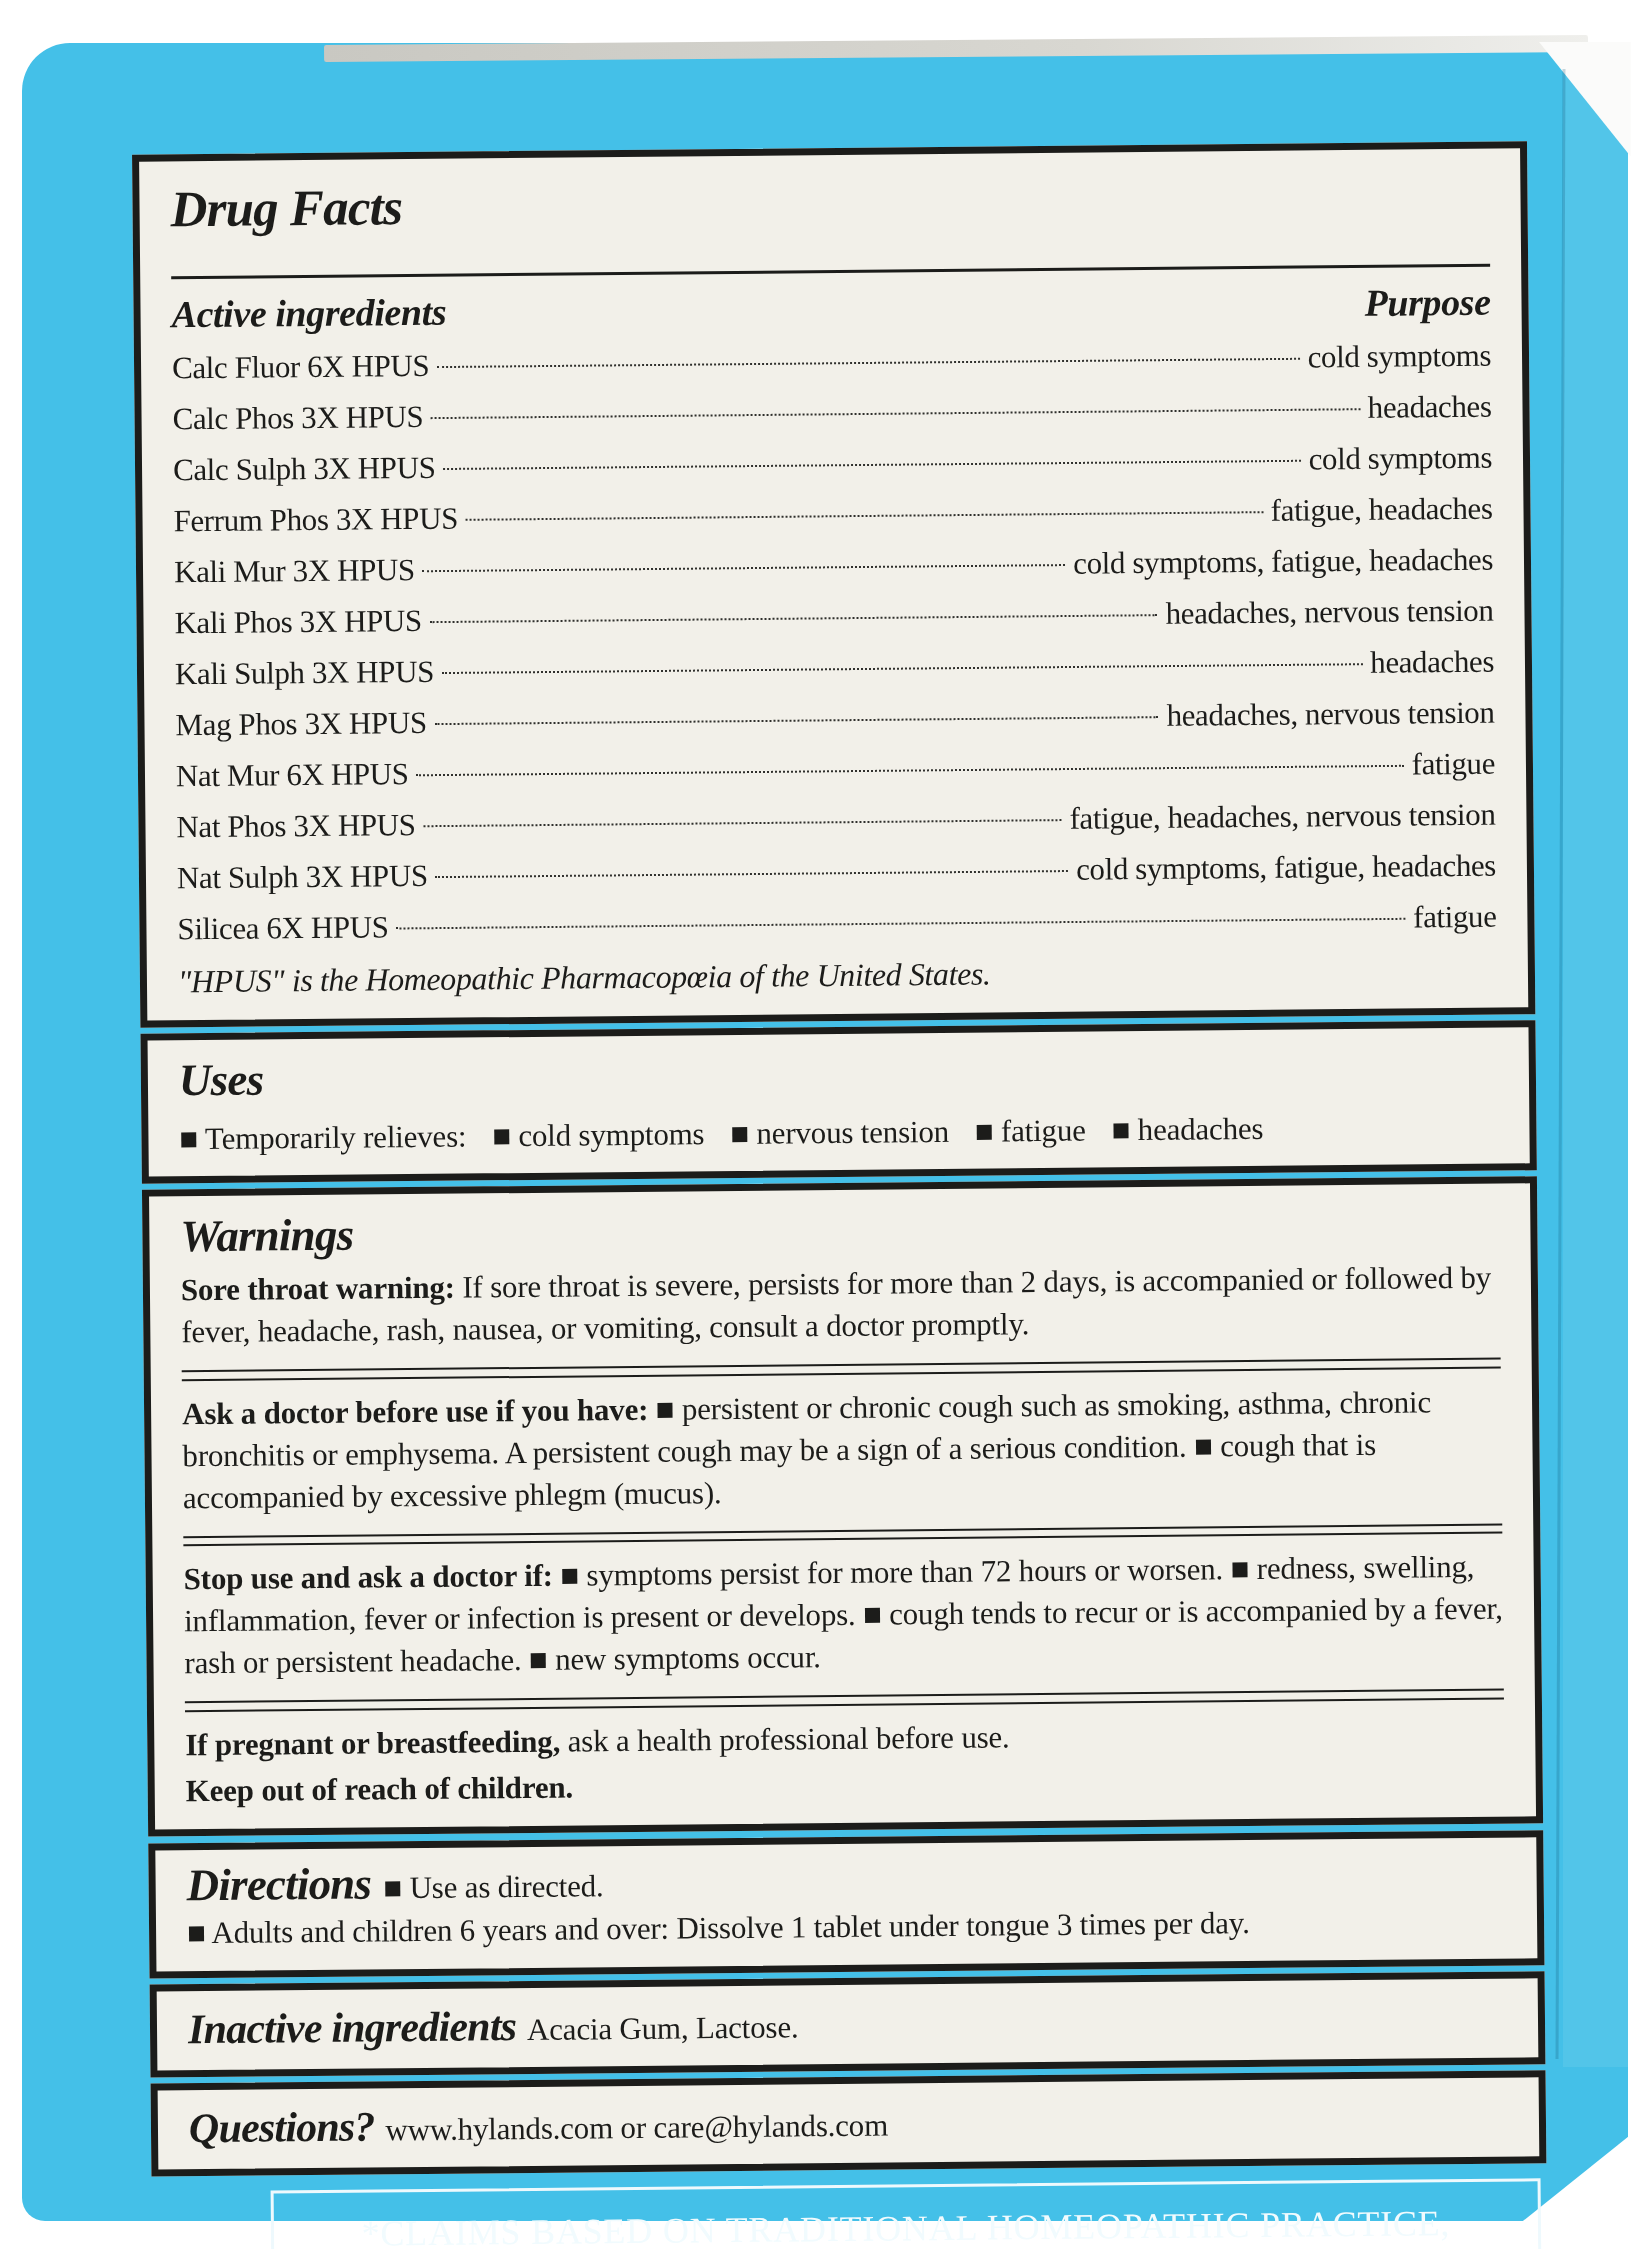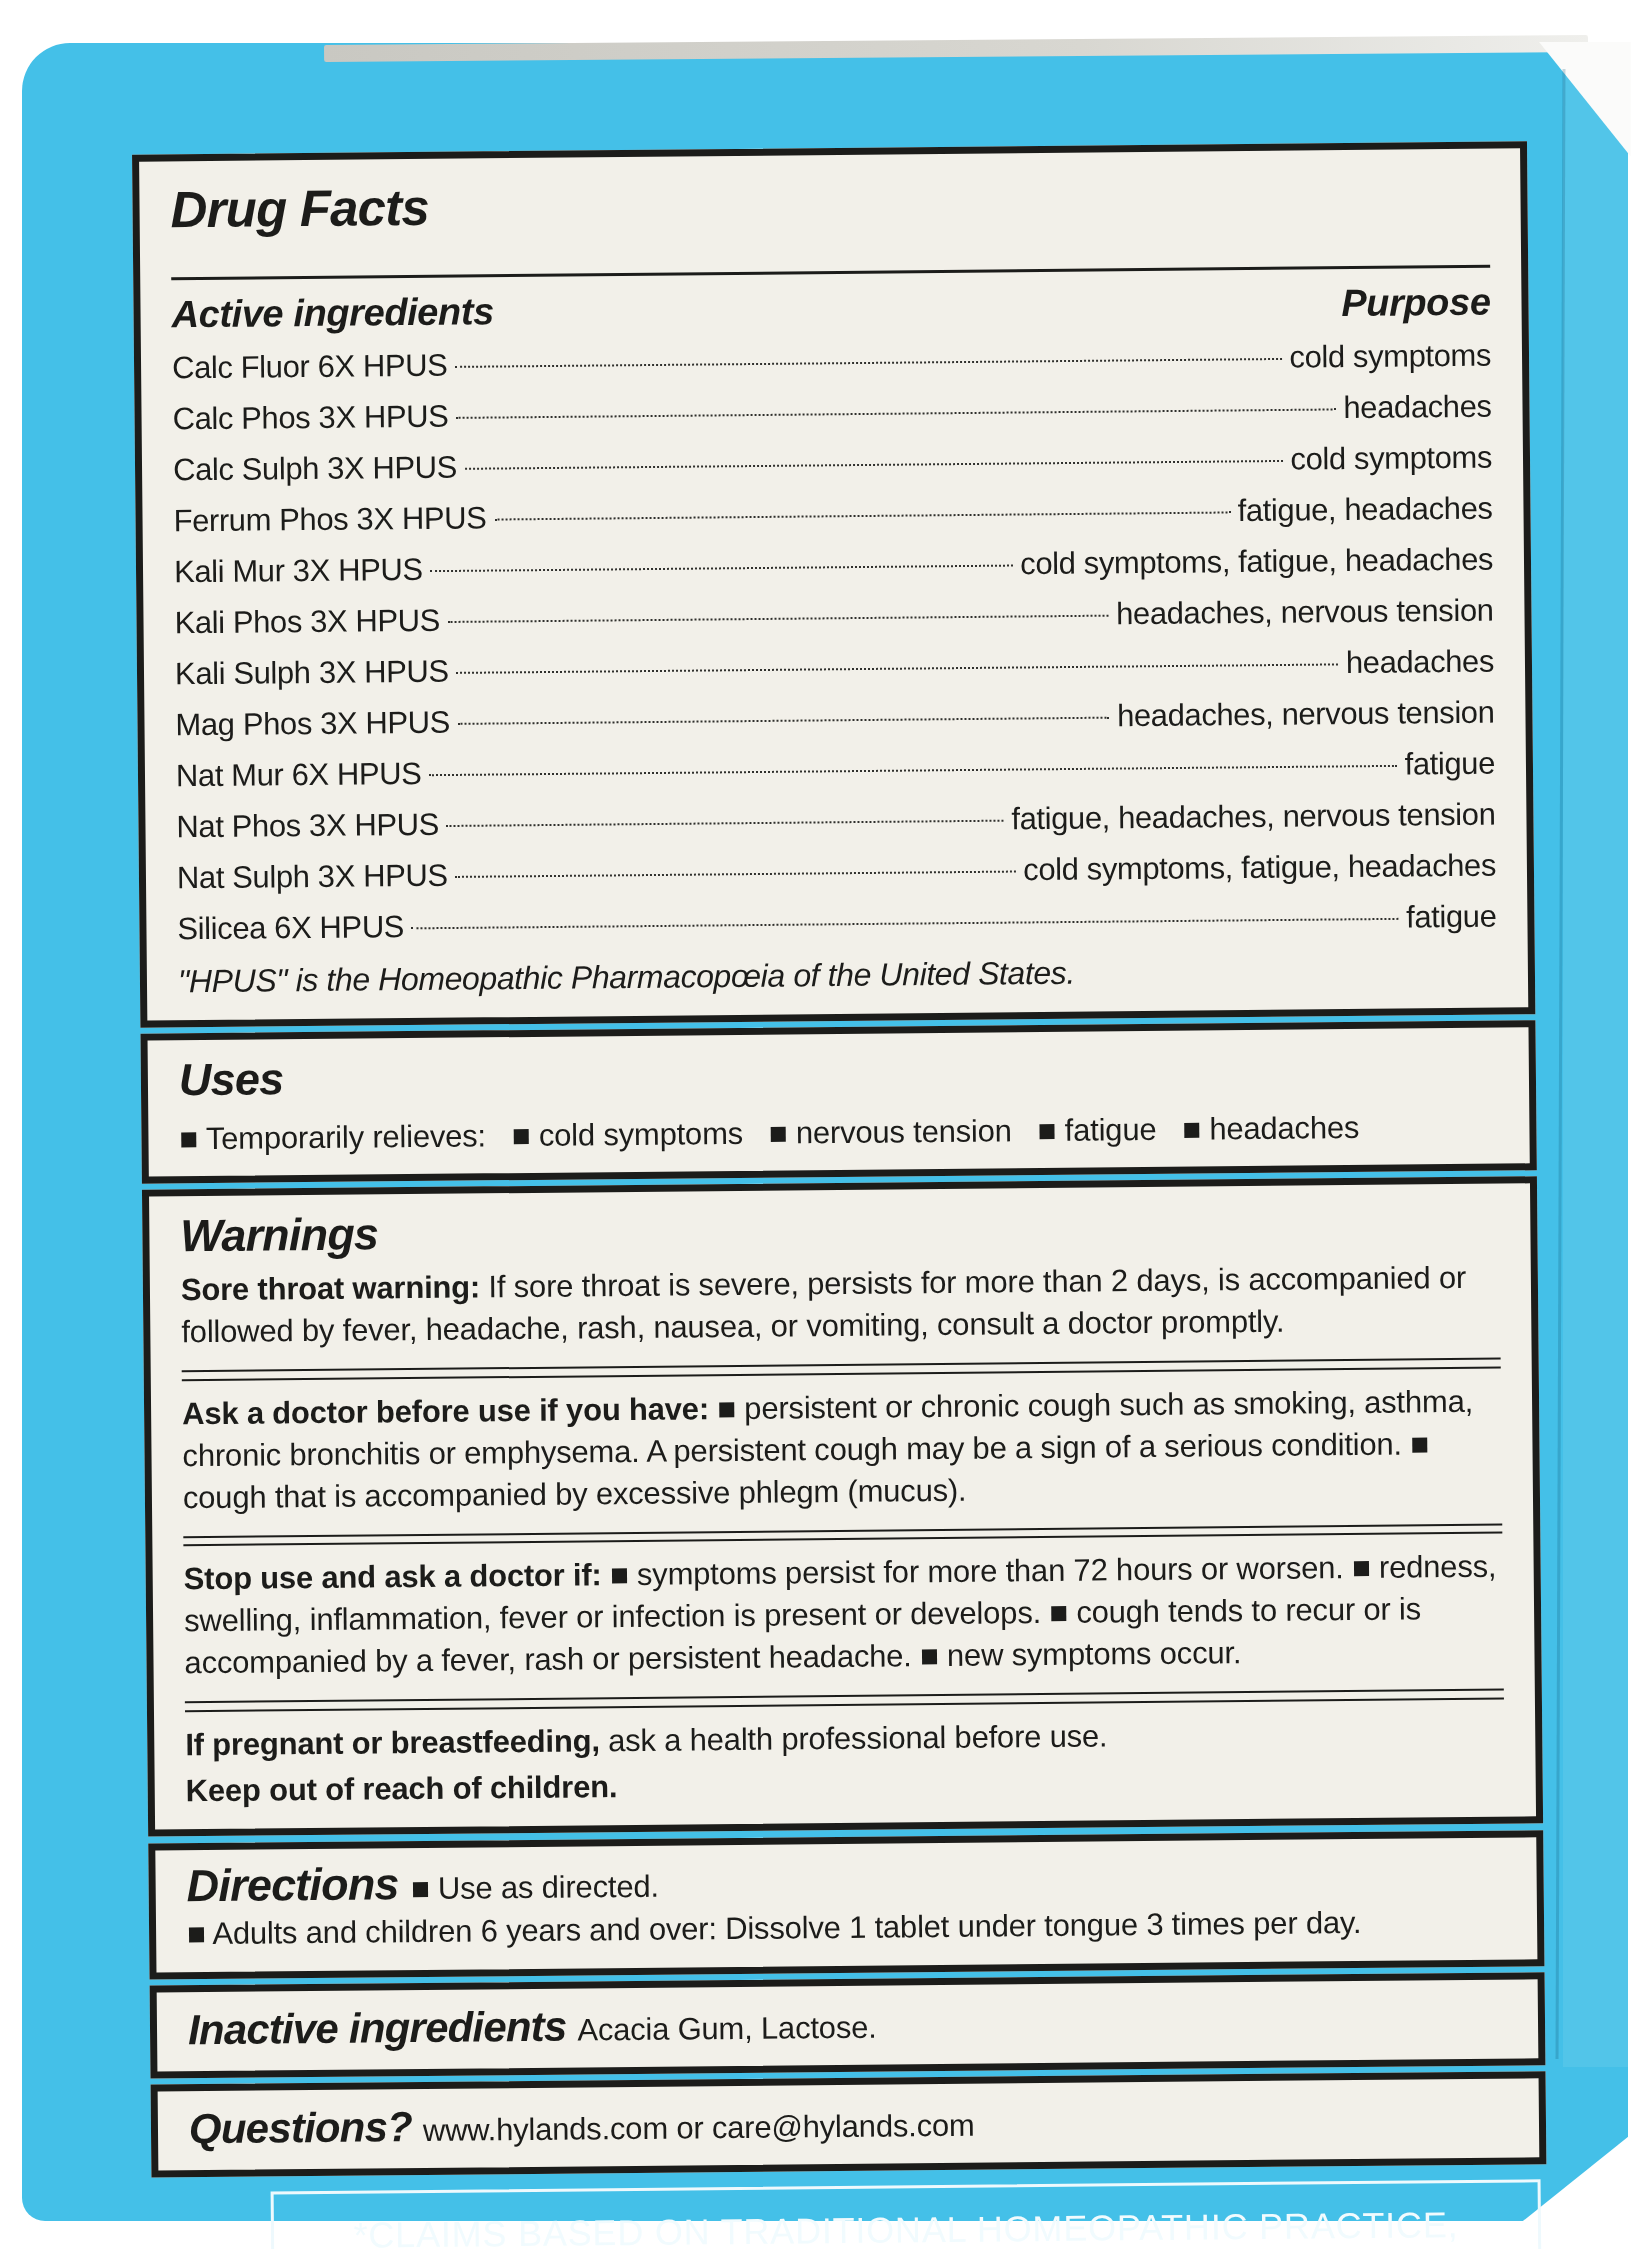--- a/index.html
+++ b/index.html
@@ -3,21 +3,21 @@
 <meta charset="utf-8">
 <style>
   html,body{margin:0;padding:0;}
   body{
     width:1649px;height:2250px;position:relative;background:#ffffff;
     font-family:"Liberation Sans","DejaVu Sans",sans-serif;color:#1c1c1a;overflow:hidden;
   }
   
   .box{
     position:absolute;left:21.6px;top:43px;width:1606px;height:2178px;
-    background:#44c0e8;border-radius:48px 17px 23px 23px;
+    background:#44c0e8;border-radius:48px 17px 23px 23px;font-family:Liberation Serif, serif;
   }
   .top-edge{
     position:absolute;left:302px;top:1.5px;width:1264px;height:17px;
     background:linear-gradient(90deg,#c9c8c2,#d8d7d1 60%,#efefec);
     border-radius:2.3px;transform:rotate(-0.45deg);transform-origin:0 0;
   }
   .corner-sliver{
     position:absolute;right:-3.1px;top:-1.5px;width:92px;height:115px;background:#fbfbfa;
     clip-path:polygon(100% 0,0 0,100% 100%);
   }

